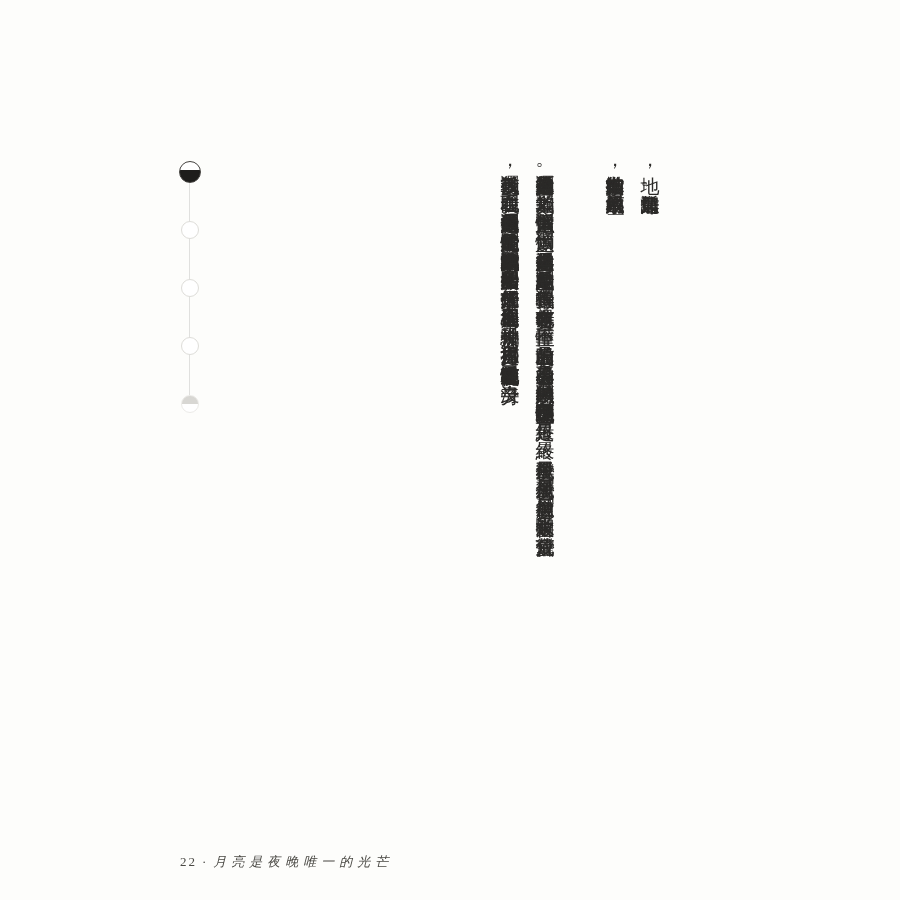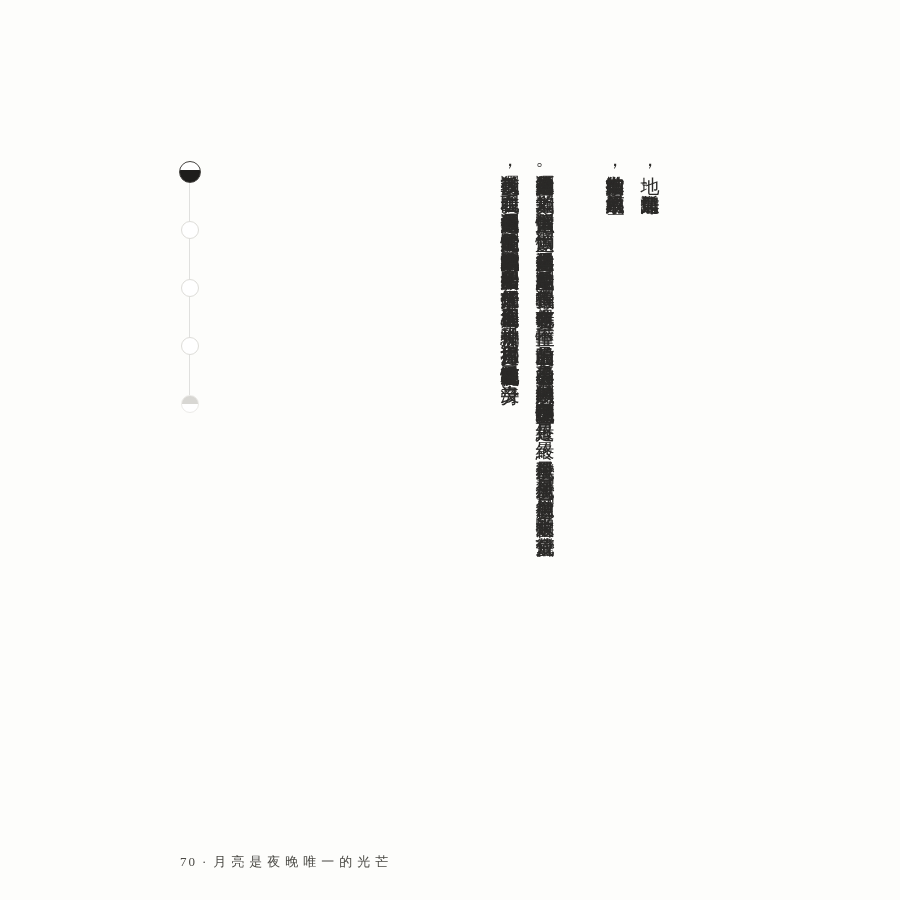--- a/index.html
+++ b/index.html
@@ -95,20 +95,21 @@
     white-space: nowrap;
   }
   .footer .page-number {
     letter-spacing: 2px;
   }
   .footer .separator {
     margin: 0 7px 0 5px;
   }
   .footer .book-title {
     letter-spacing: 5px;
+    font-style: italic;
   }
 </style>
 </head>
 <body>
 
 <div class="page">
 
   <div class="decor">
     <div class="timeline-line"></div>
     <div class="phase phase-top"></div>
@@ -119,16 +120,16 @@
   </div>
 
   <div class="text-block">
     <p>地，如孤島遠離海岸。</p>
     <p>如被拋進真空的宇宙，成為銀河系的星塵。</p>
     <p class="section-gap">原來人是真的會越活越孤獨的。那一刻我知道，當一個人越習慣堅強，越習慣獨立，是會活得越來越孤立的，一開始是主動成為一座孤島，覺得唯我獨尊，有時候也妄自菲薄，不懂輕重，看見眼前的山坡，看不見身後的群山，所以想做一顆獨一無二的星，哪怕找不到另一顆星球也沒關係，可是最終，最終，群星會變成孤星，孤星會變成星屑，星屑會被腐蝕，會被黑洞吸走，會變成荒蕪。</p>
     <p>以前我享受孤獨，現在我明白了，長大就是一個越來越孤獨的過程。一開始是沒人能夠幫我的忙，當我離開家鄉到別的城市或者國家生活，去留學和開始旅居的生活，一個人扛著幾十斤的行李，在機場哭得四崩五裂，租房子被仲介騙，獨自打掃租屋處，在沒有人的夜晚看著天慢慢地亮了起來，身旁沒</p>
   </div>
 
   <div class="footer">
-    <span class="page-number">70</span><span class="separator">·</span><span class="book-title">月亮是夜晚唯一的光芒</span>
+    <span class="page-number">22</span><span class="separator">·</span><span class="book-title">月亮是夜晚唯一的光芒</span>
   </div>
 
 </div>
 
 </body></html>

